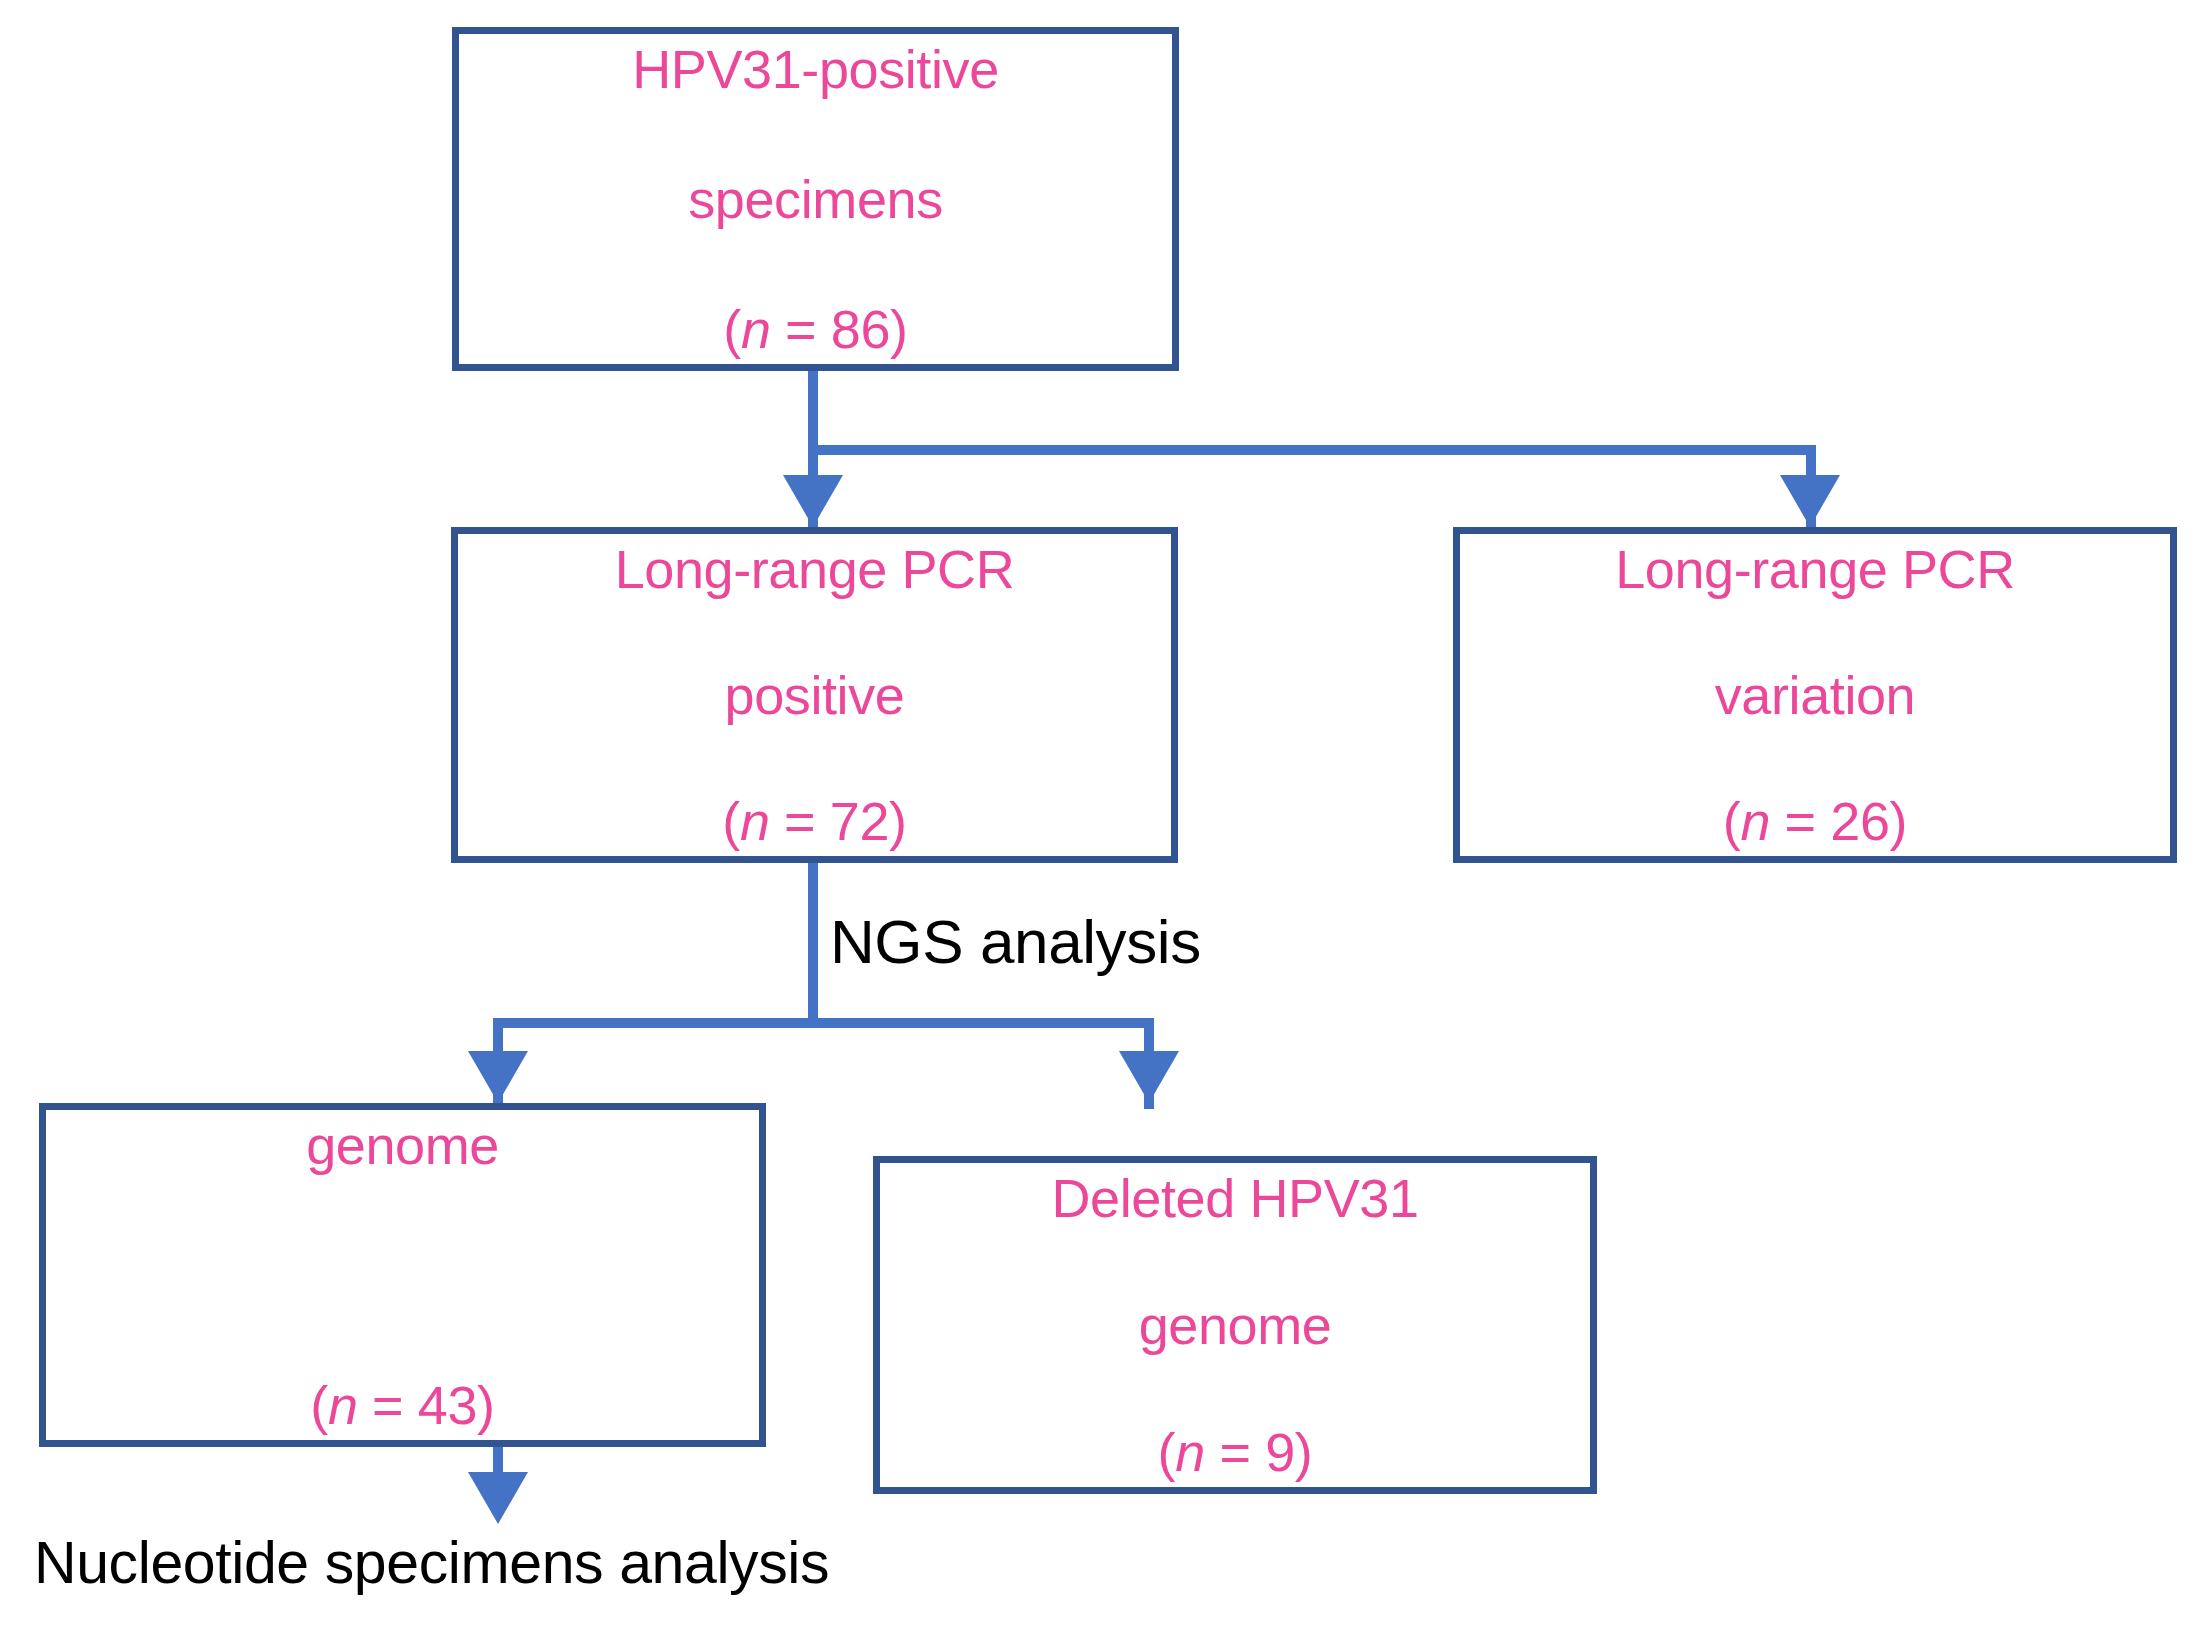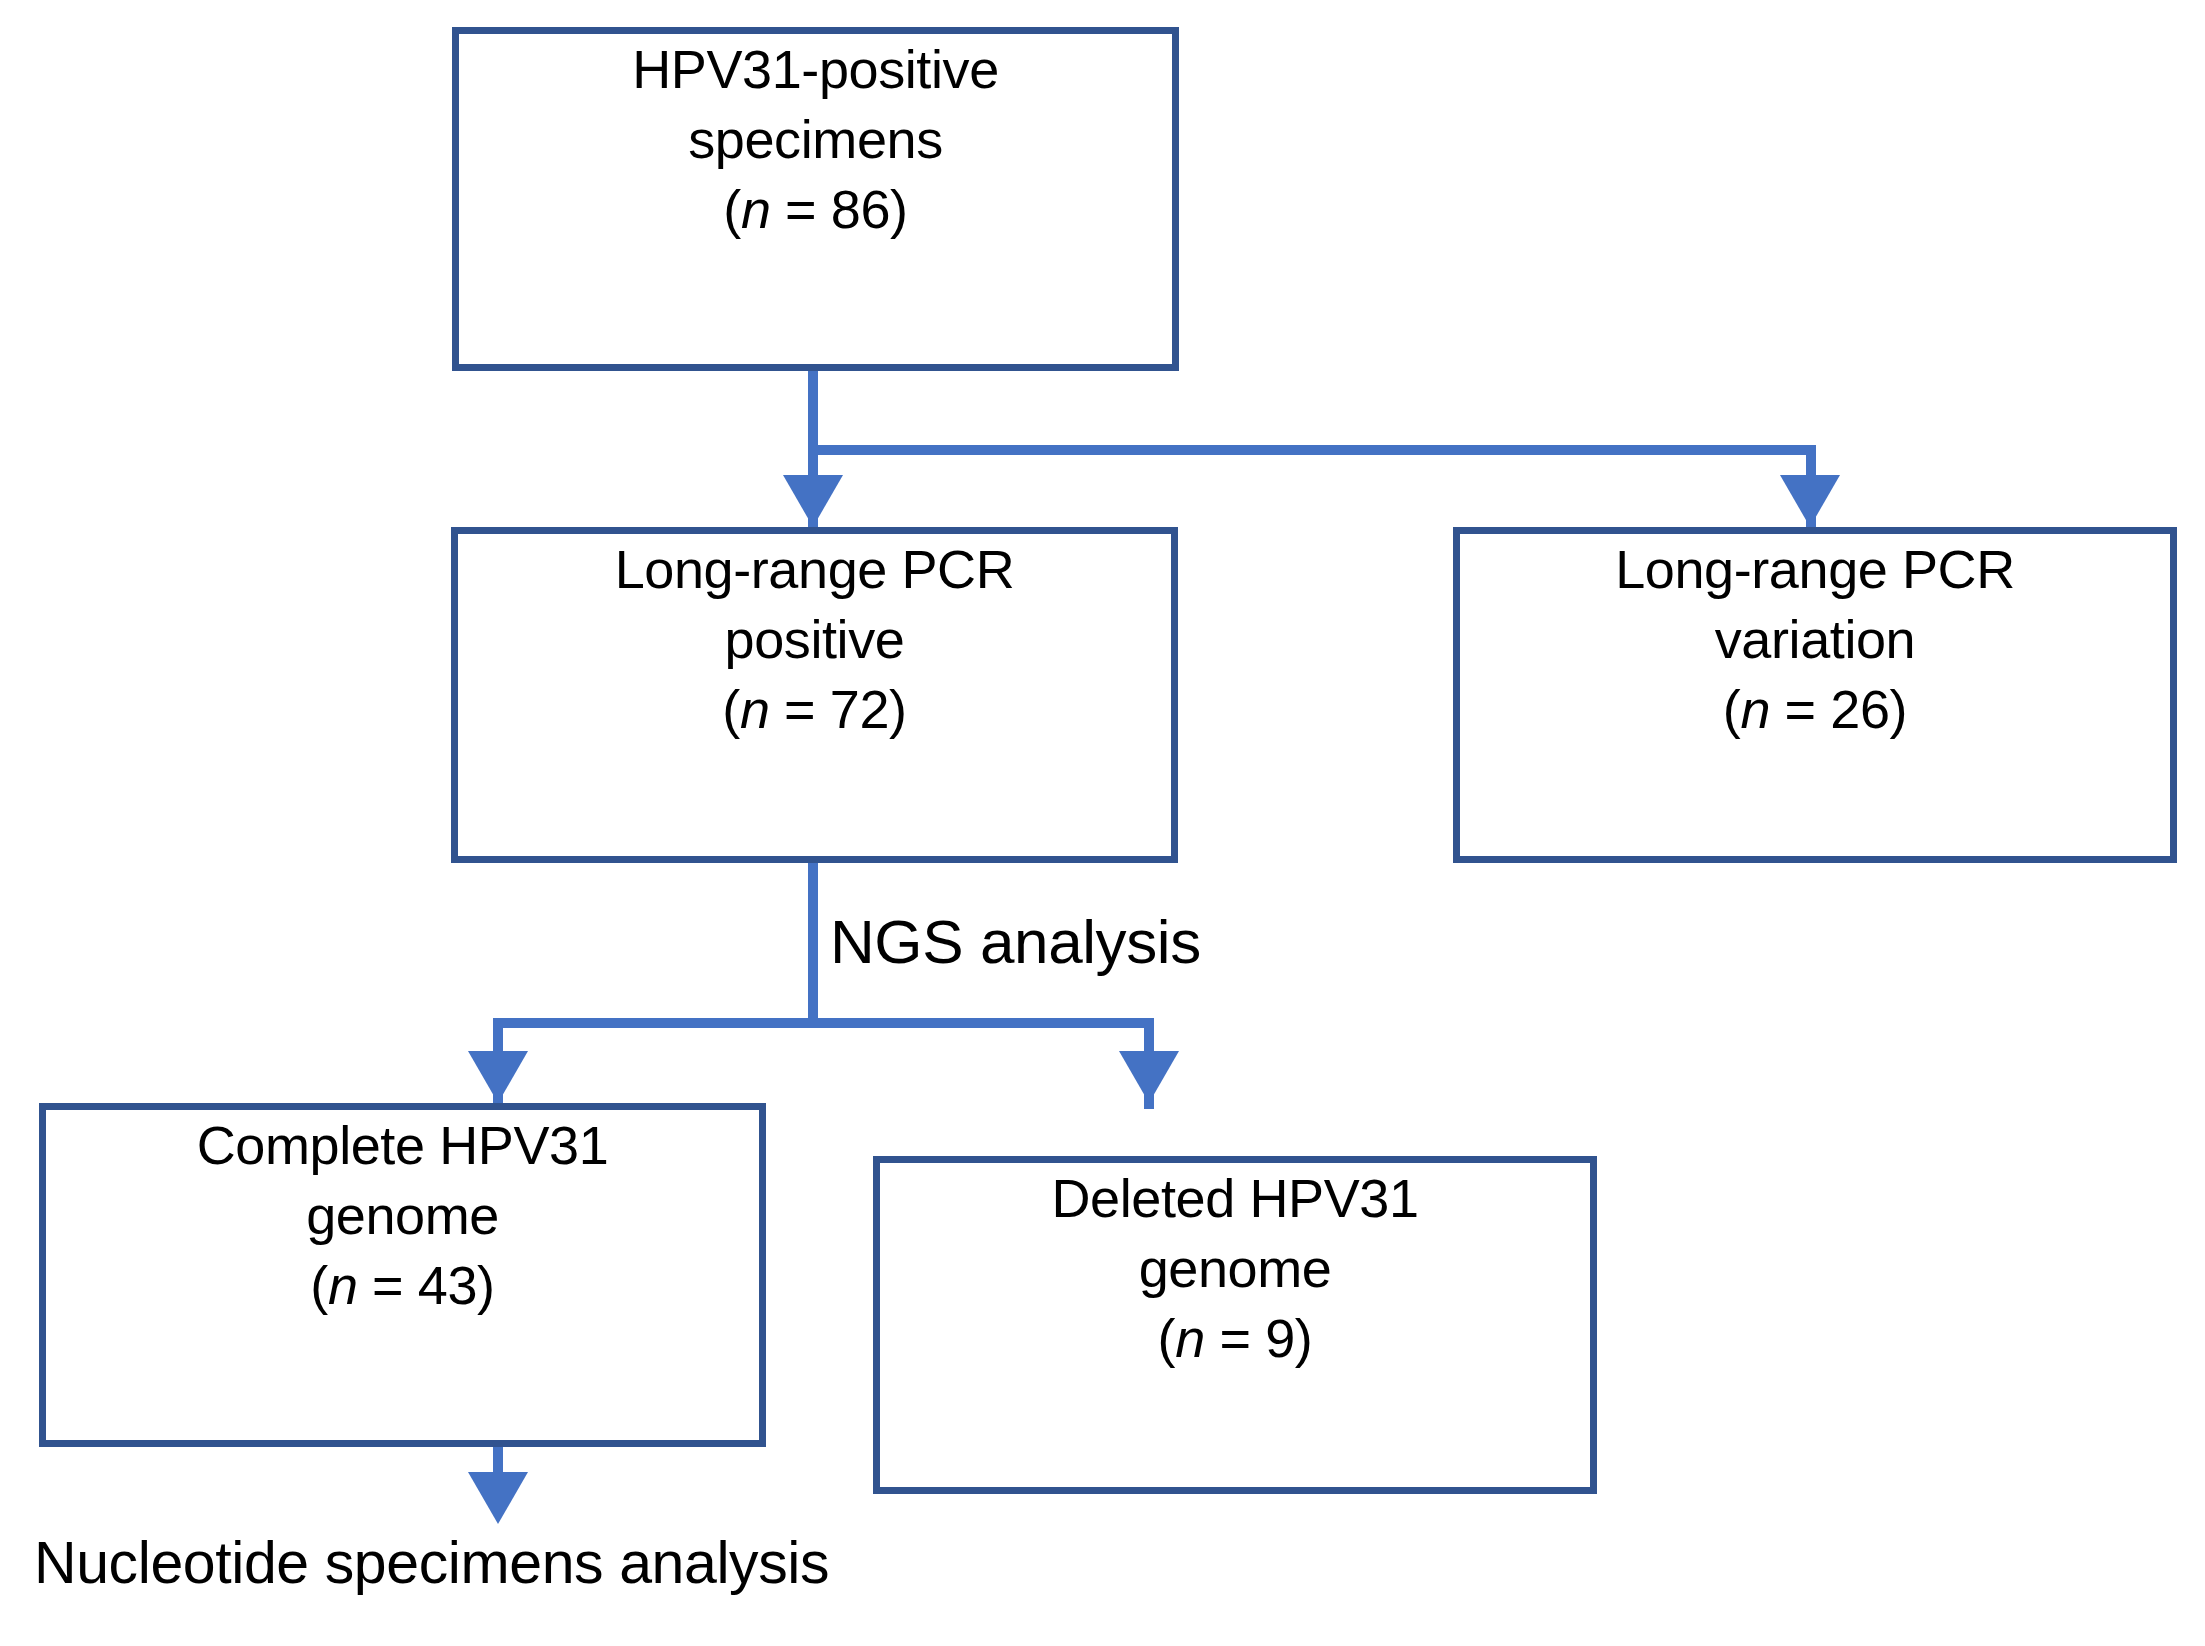--- a/index.html
+++ b/index.html
@@ -20,23 +20,23 @@
   }
   
   .node {
     position: absolute;
     box-sizing: border-box;
     background: #ffffff;
     border: 7.6px solid #31538F;
     display: flex;
     flex-direction: column;
     align-items: center;
-    justify-content: flex-start;
+    justify-content: space-between;
     text-align: center;
-    color: #000000;
+    color: #ec4899;
     font-size: 54px;
     line-height: 1.30;
     letter-spacing: -0.4px;
   }
   .node .line { display: block; white-space: nowrap; }
   .node .nline { display: block; white-space: nowrap; }
   .ital { font-style: italic; }
 
   
   #node-root        { left: 452px;  top: 27px;   width: 727px;  height: 344px; }
@@ -107,21 +107,20 @@
   <div class="conn conn-v" style="left:808px; top:863px; height:165px;"></div>
   <div class="conn conn-h" style="left:493px; top:1018px; width:661px;"></div>
   <div class="conn conn-v" style="left:493px; top:1018px; height:91px;"></div>
   <div class="arrow-down" style="left:468px; top:1051px;"></div>
   <div class="conn conn-v" style="left:1144px; top:1018px; height:91px;"></div>
   <div class="arrow-down" style="left:1119px; top:1051px;"></div>
 
   <div class="free-label" id="label-ngs">NGS analysis</div>
 
   <div class="node" id="node-complete">
-    <span class="line">Complete HPV31</span>
     <span class="line">genome</span>
     <span class="nline"><span>(</span><span class="ital">n</span><span> = 43)</span></span>
   </div>
 
   <div class="node" id="node-deleted">
     <span class="line">Deleted HPV31</span>
     <span class="line">genome</span>
     <span class="nline"><span>(</span><span class="ital">n</span><span> = 9)</span></span>
   </div>
 

